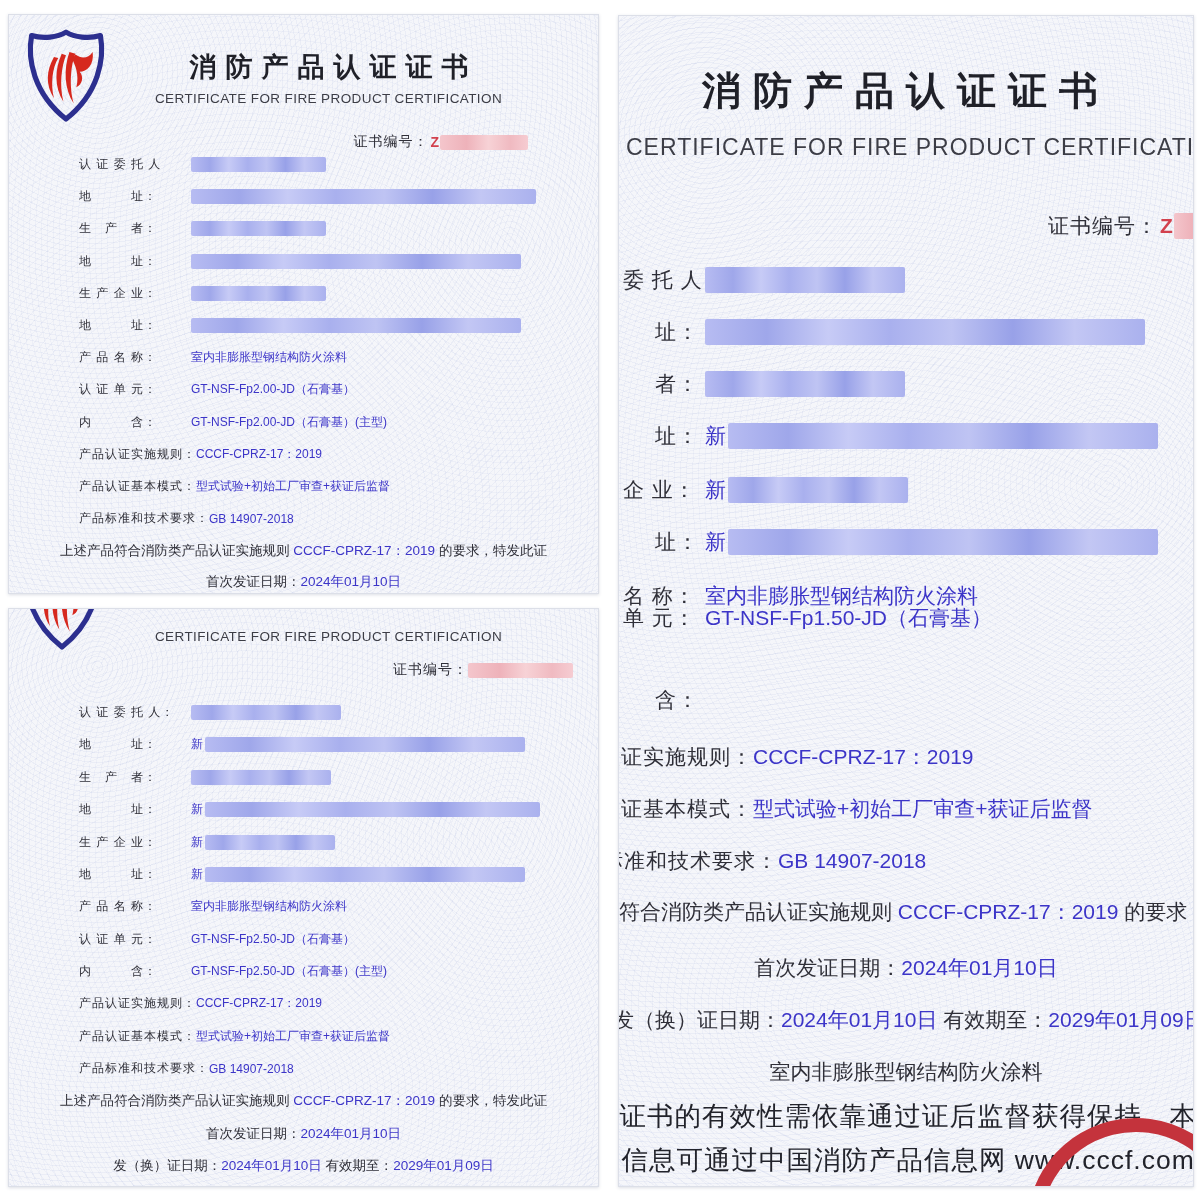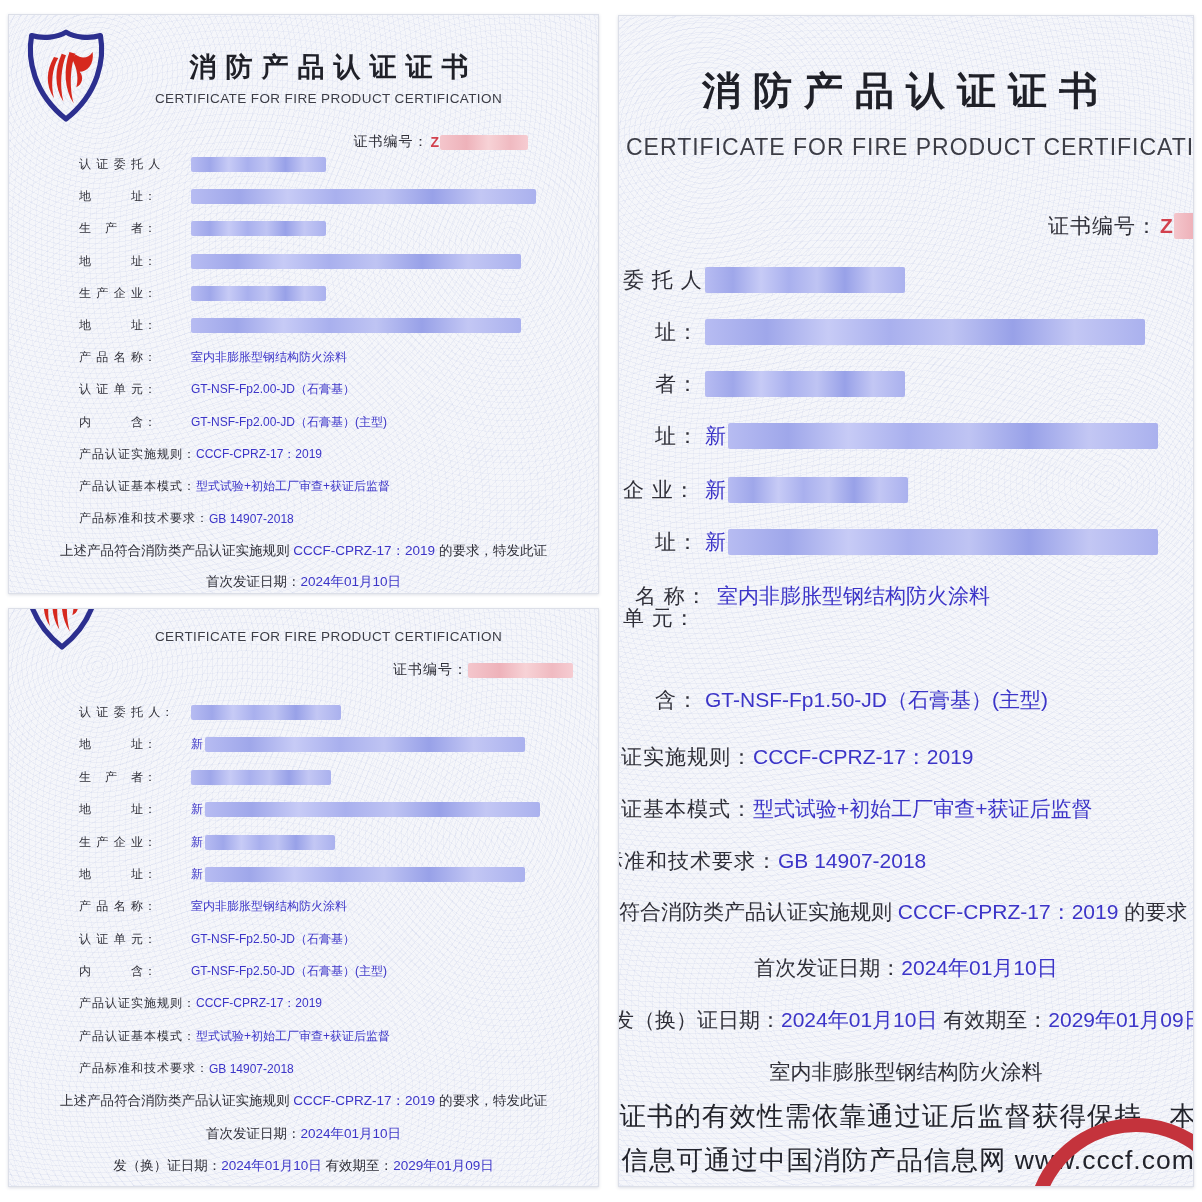--- a/index.html
+++ b/index.html
@@ -271,30 +271,30 @@
   <div class="row" style="top:460px;left:4px">
       <span class="lab c3w">企 业：</span>
       <span class="lead">新</span>
       <span class="bar bw180"></span>
     </div>
   <div class="row" style="top:512px;left:36px">
       <span class="lab c3n">址：</span>
       <span class="lead">新</span>
       <span class="bar bw430"></span>
     </div>
-  <div class="row" style="top:566px;left:16px">
+  <div class="row" style="top:566px;left:4px">
       <span class="lab c3w">名 称：</span>
       <span class="val">室内非膨胀型钢结构防火涂料</span>
     </div>
   <div class="row" style="top:588px;left:4px">
       <span class="lab c3w">单 元：</span>
+      <span class="val">GT-NSF-Fp1.50-JD（石膏基）</span>
     </div>
   <div class="row" style="top:670px;left:36px">
       <span class="lab c3n">含：</span>
-      <span class="val">GT-NSF-Fp1.50-JD（石膏基）(主型)</span>
     </div>
   <div class="row" style="top:727px;left:-64px">
       <span class="lab">产品认证实施规则：</span>
       <span class="val">CCCF-CPRZ-17：2019</span>
     </div>
   <div class="row" style="top:779px;left:-64px">
       <span class="lab">产品认证基本模式：</span>
       <span class="val">型式试验+初始工厂审查+获证后监督</span>
     </div>
   <div class="row" style="top:831px;left:-61px">

